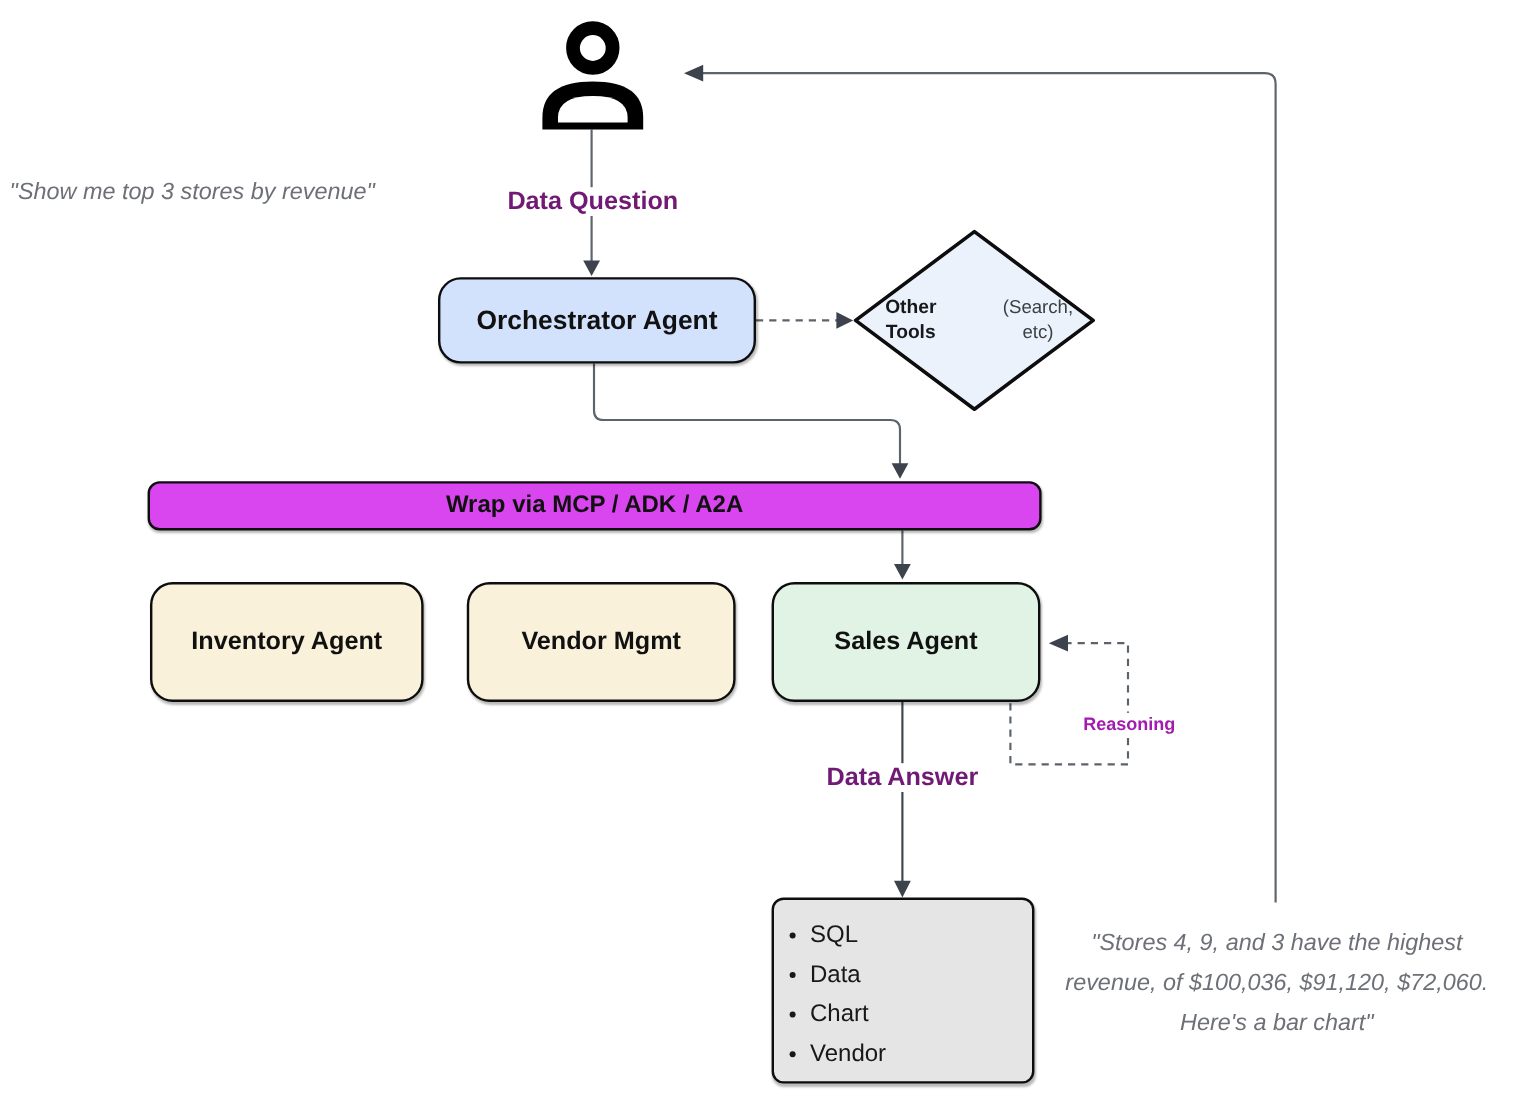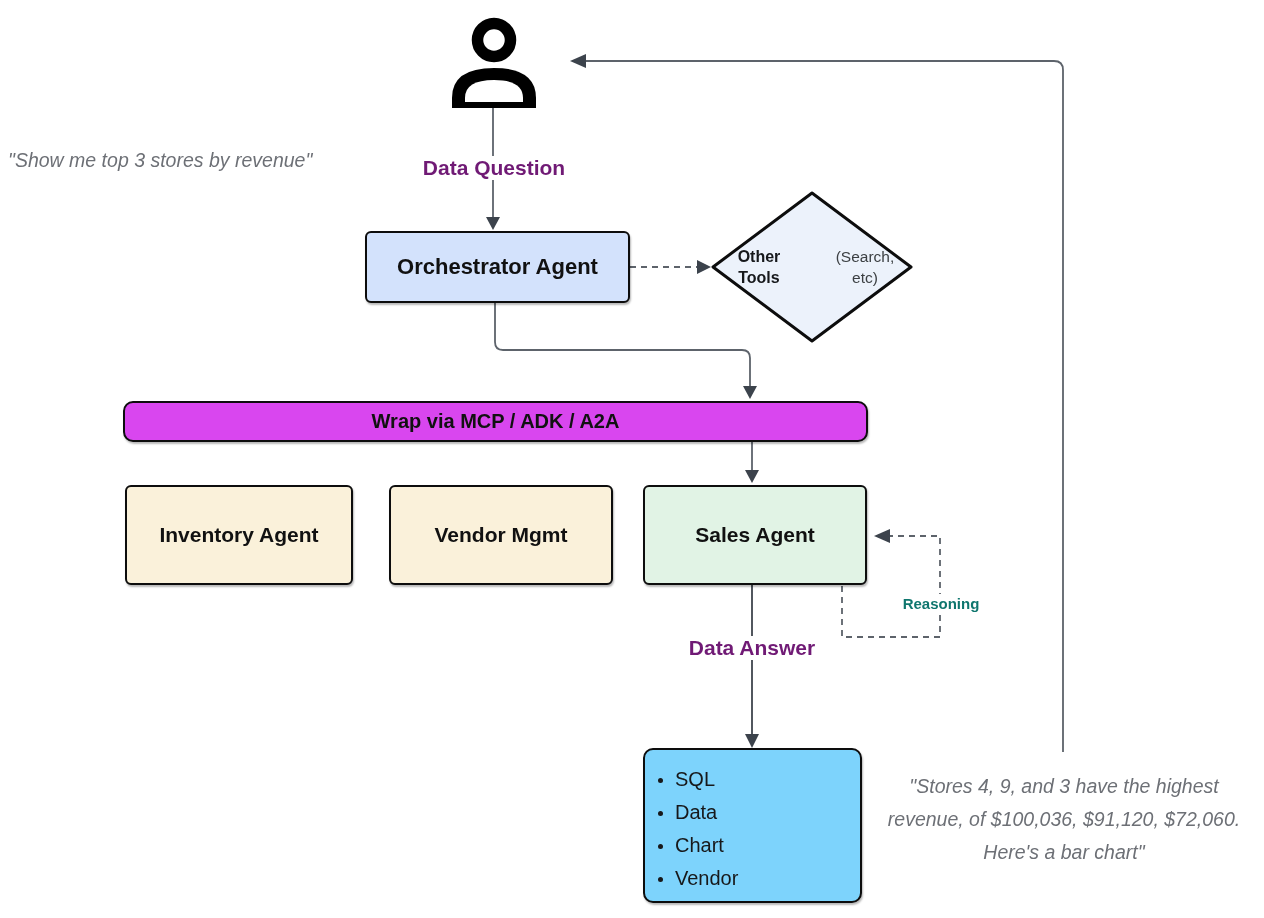--- a/index.html
+++ b/index.html
@@ -4,32 +4,32 @@
 <style>
   html,body{margin:0;padding:0;background:#ffffff;}
   #canvas{
     position:relative;width:1264px;height:918px;background:#ffffff;overflow:hidden;
     font-family:"Liberation Sans","DejaVu Sans",sans-serif;
   }
   #wires{position:absolute;left:0;top:0;width:1264px;height:918px;}
 
   .node{
     position:absolute;display:flex;align-items:center;justify-content:center;
-    border:2.5px solid #0d0d0d;border-radius:6px;box-sizing:border-box;
+    border:2.5px solid #0d0d0d;border-radius:19px;box-sizing:border-box;
     box-shadow:1px 2px 2px rgba(0,0,0,0.28);
     font-weight:700;color:#111;text-align:center;
   }
   .node-orchestrator{left:365px;top:231px;width:265px;height:72px;background:#d3e2fc;font-size:22px;}
   .node-bar{left:123px;top:401px;width:745px;height:41px;background:#d946ef;border-radius:10px;font-size:20px;}
   .node-inventory{left:125px;top:485px;width:228px;height:100px;background:#faf1da;font-size:21px;}
   .node-vendor{left:389px;top:485px;width:224px;height:100px;background:#faf1da;font-size:21px;}
   .node-sales{left:643px;top:485px;width:224px;height:100px;background:#e1f3e5;font-size:21px;}
 
   .node-output{
-    left:643px;top:748px;width:219px;height:155px;background:#7dd3fc;border-radius:10px;
+    left:643px;top:748px;width:219px;height:155px;background:#e5e5e5;border-radius:10px;
     font-weight:400;justify-content:flex-start;align-items:flex-start;
   }
   .node-output ul{
     margin:13px 0 0 0;padding:0 0 0 30px;list-style:disc;
     font-size:20px;line-height:33px;color:#17181a;text-align:left;
   }
   .node-output li::marker{color:#17181a;font-size:17px;}
 
   .diamond-label{
     position:absolute;left:722px;top:236px;width:180px;height:62px;
@@ -41,21 +41,21 @@
 
   .flow-label{
     position:absolute;font-weight:700;font-size:21px;color:#701a75;
     background:#ffffff;padding:0 6px;white-space:nowrap;transform:translateX(-50%);
   }
   .flow-label.question{left:494px;top:156px;}
   .flow-label.answer{left:752px;top:636px;}
 
   .reasoning-label{
     position:absolute;left:941px;top:594px;transform:translateX(-50%);
-    font-weight:700;font-size:15px;color:#0f766e;background:#ffffff;padding:1px 5px;white-space:nowrap;text-align:center;
+    font-weight:700;font-size:15px;color:#a21caf;background:#ffffff;padding:1px 5px;white-space:nowrap;text-align:center;
   }
 
   .quote{
     position:absolute;font-style:italic;color:#6d7076;font-size:19.5px;line-height:33px;
   }
   .quote.left{left:8px;top:144px;width:345px;text-align:left;white-space:nowrap;}
   .quote.right{left:868px;top:770px;width:392px;text-align:center;}
 
   .person{position:absolute;left:446px;top:12px;width:96px;height:98px;}
 </style>

